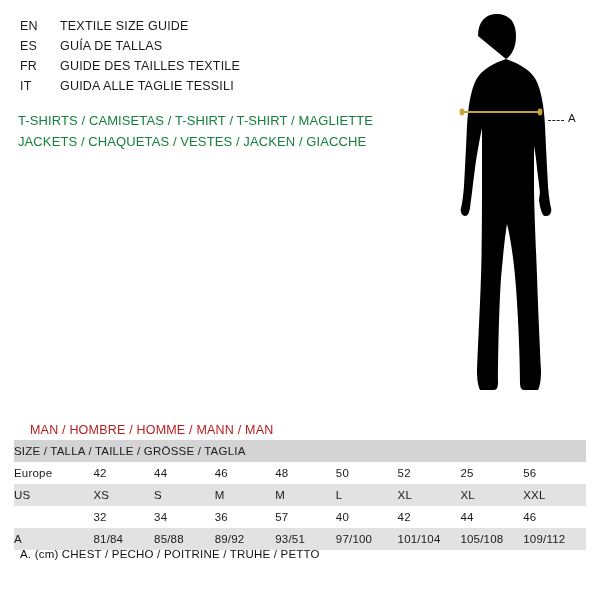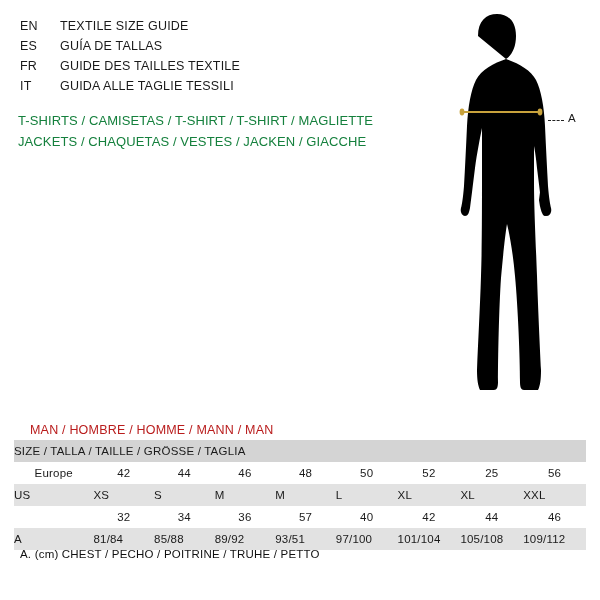--- a/index.html
+++ b/index.html
@@ -109,21 +109,20 @@
     padding: 0;
     height: 22px;
     vertical-align: middle;
     letter-spacing: 0.2px;
   }
   tr.row-head td {
     background: #d4d4d4;
   }
   tr.row-a td, tr.row-c td {
     background: #ffffff;
-    text-align: center;
   }
   tr.row-b td, tr.row-d td {
     background: #e2e2e2;
   }
   td.col-label {
     width: 88px;
     padding-left: 6px;
   }
   td.col-val {
     width: 67px;

